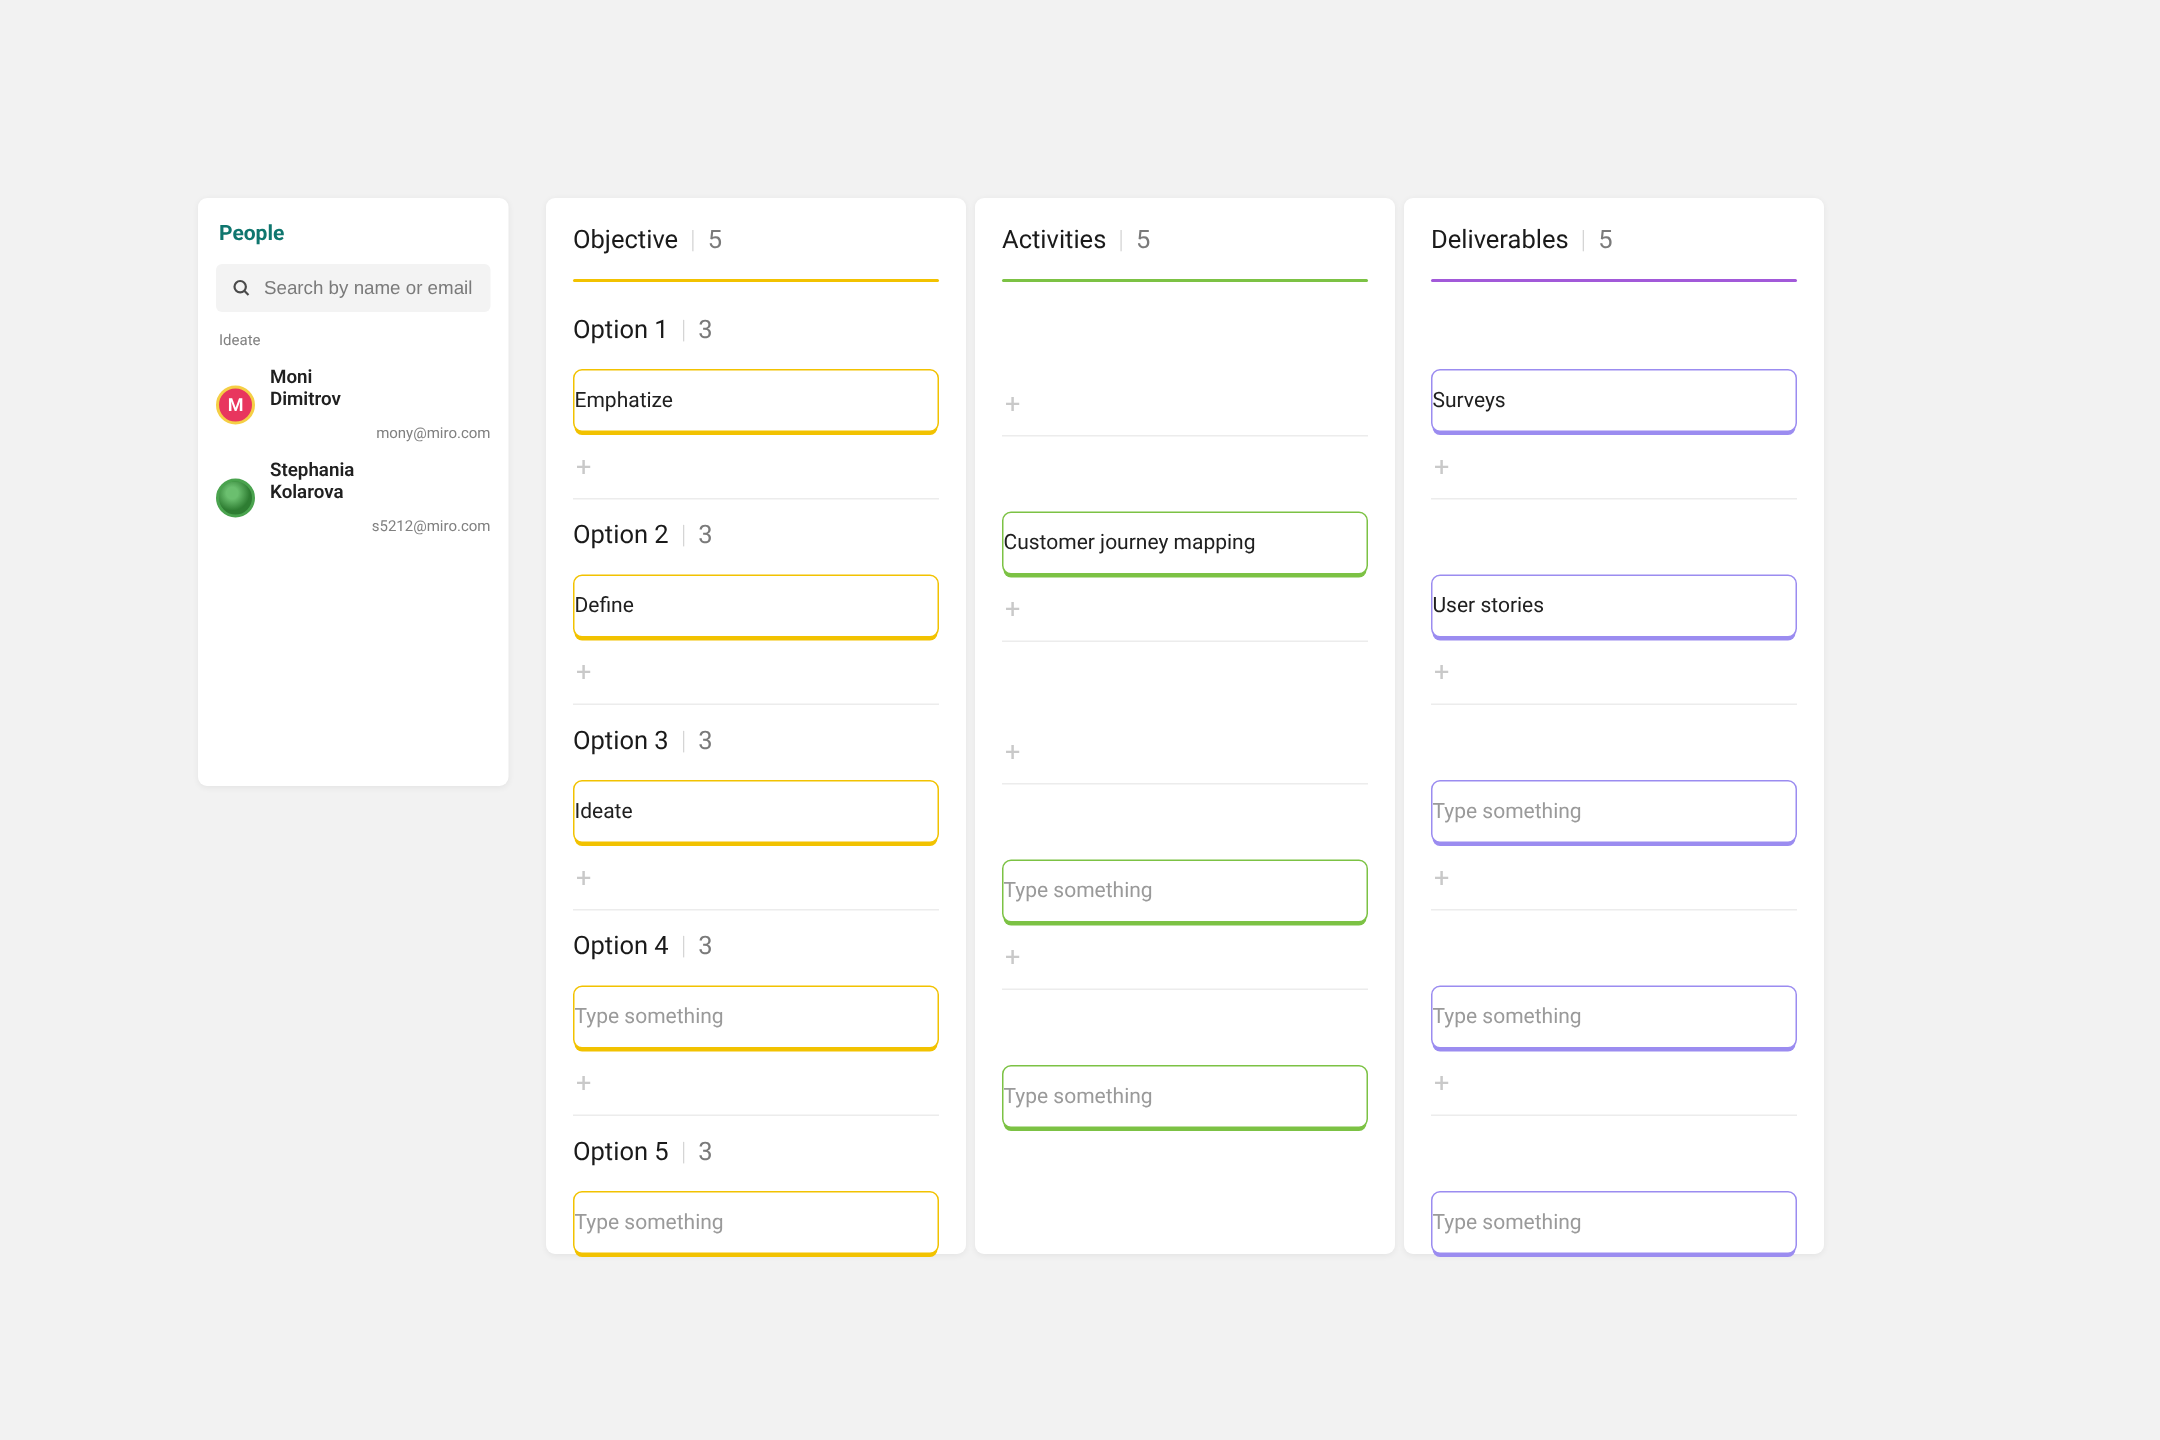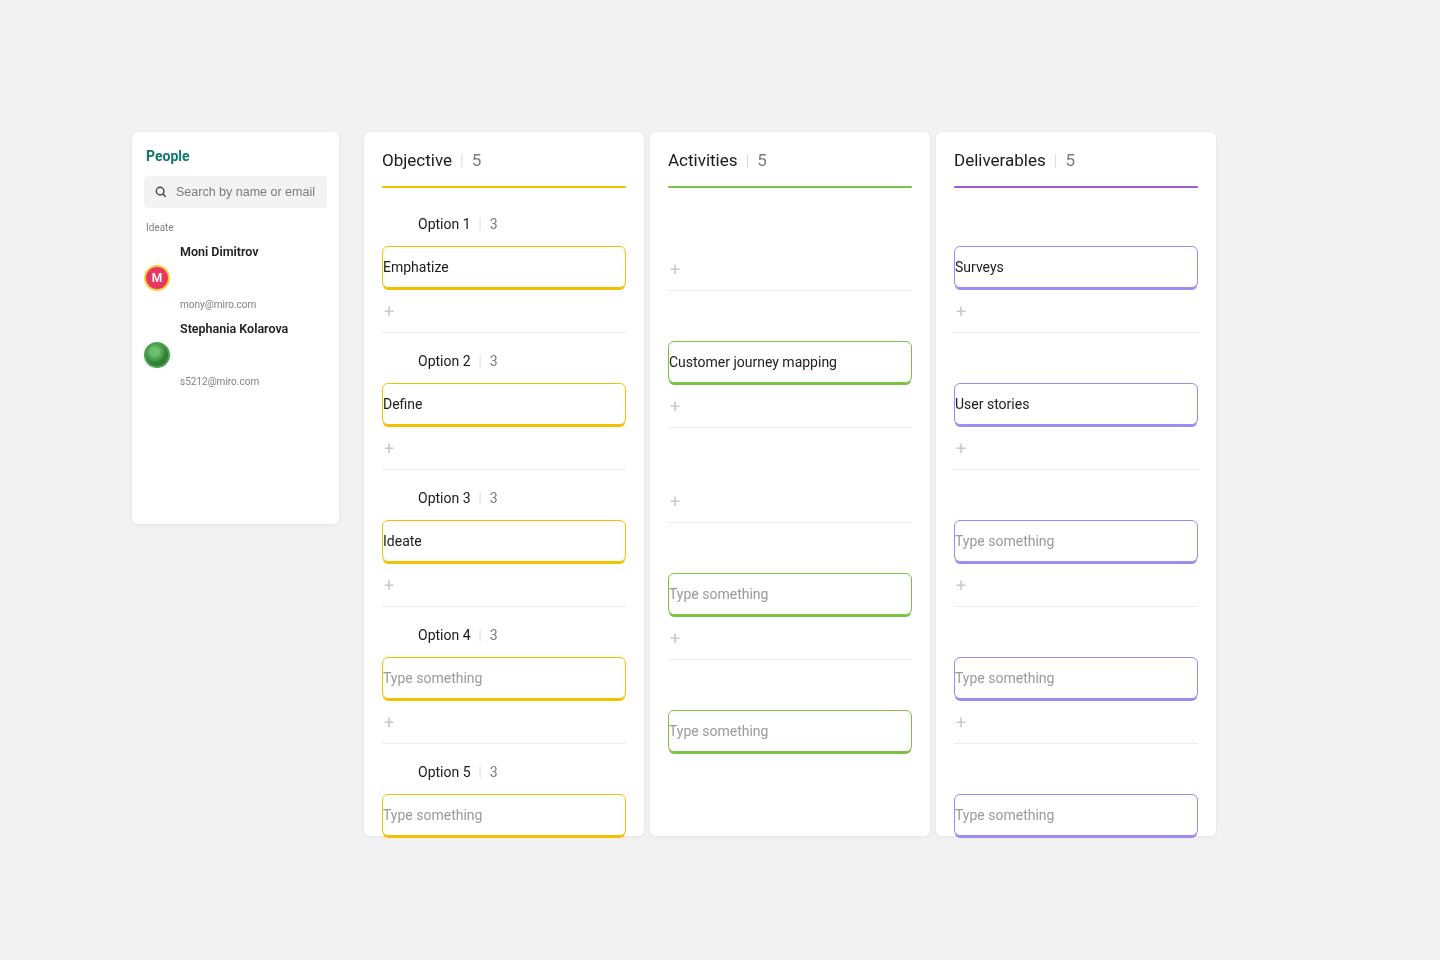--- a/index.html
+++ b/index.html
@@ -72,21 +72,21 @@
       align-items: center;
       justify-content: center;
       font-size: 12px;
       font-weight: 600;
       color: #fff;
       margin-right: 10px;
       flex-shrink: 0;
     }
     .avatar-m { background: #e8365e; border: 2px solid #f5cf45; }
     .avatar-s { background: #2e7d32; border: 2px solid #4aa34e; background-image: radial-gradient(circle at 40% 35%, #6bbf6f 20%, #2e7d32 60%); }
-    .person-info { display: flex; flex-direction: column; line-height: 1.2; }
+    .person-info { display: flex; line-height: 1.2; }
     .person-name { font-size: 12.5px; font-weight: 600; color: #202020; }
     .person-email { font-size: 10px; color: #808080; margin-top: 40px; }
 
     
     .board {
       position: absolute;
       left: 364px;
       top: 132px;
       display: flex;
       gap: 6px;
@@ -120,26 +120,25 @@
     }
     .rule-yellow { background: #f2c200; }
     .rule-green { background: #7cc244; }
     .rule-purple { background: #a259d9; }
 
     .section {
       padding-top: 14px;
     }
     .section-header {
       display: flex;
-      align-items: flex-end;
-      font-size: 14px;
+      align-items: flex-start;
+      font-size: 17px;
       color: #1a1a1a;
       margin-bottom: 14px;
       height: 22px;
-      margin-left: 36px;
     }
     .section-title { font-weight: 400; }
 
     .card {
       border-radius: 6px;
       padding: 12px 0;
       font-size: 14px;
       color: #202020;
       border: 1.5px solid;
       position: relative;

